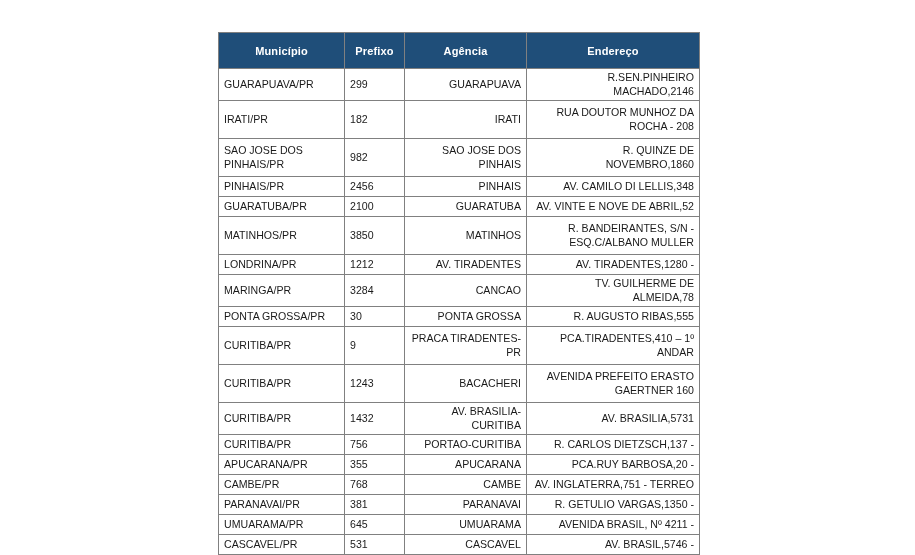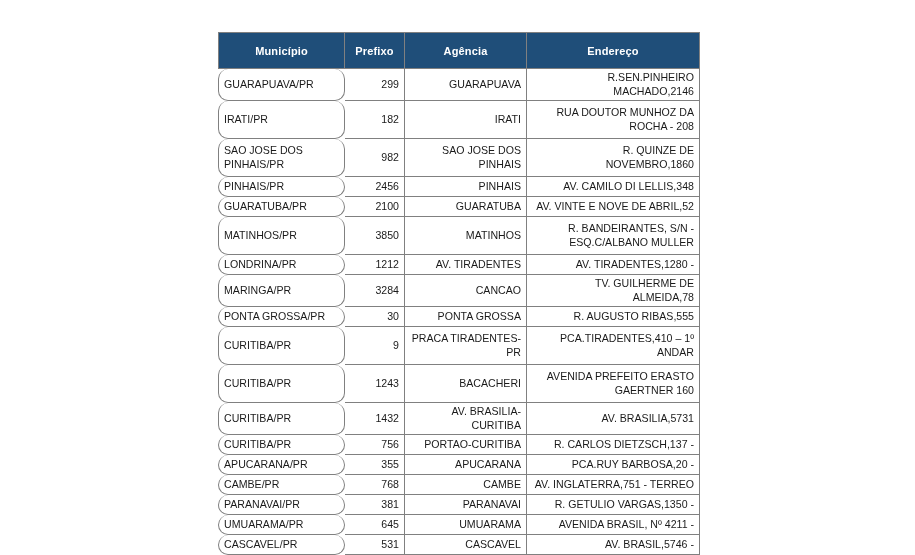--- a/index.html
+++ b/index.html
@@ -62,22 +62,22 @@
     border-right: 1.5px solid #808080;
     padding: 2px 5px 2px 5px;
     vertical-align: middle;
     line-height: 13.5px;
     height: 15px;
     white-space: pre-line;
   }
   tbody td.first-col {
     border-left: 1.5px solid #808080;
   }
-  tbody td.col-municipio { text-align: left; border-radius: 10px; }
-  tbody td.col-prefixo   { text-align: right; }
+  tbody td.col-municipio { text-align: left; }
+  tbody td.col-prefixo   { text-align: left; }
   tbody td.col-agencia   { text-align: right; }
   tbody td.col-endereco  { text-align: right; }
 
   tbody tr.tall td { height: 33px; }
 </style>
 </head>
 <body>
 
 <div id="page">
   <div id="agency-table-wrap">

